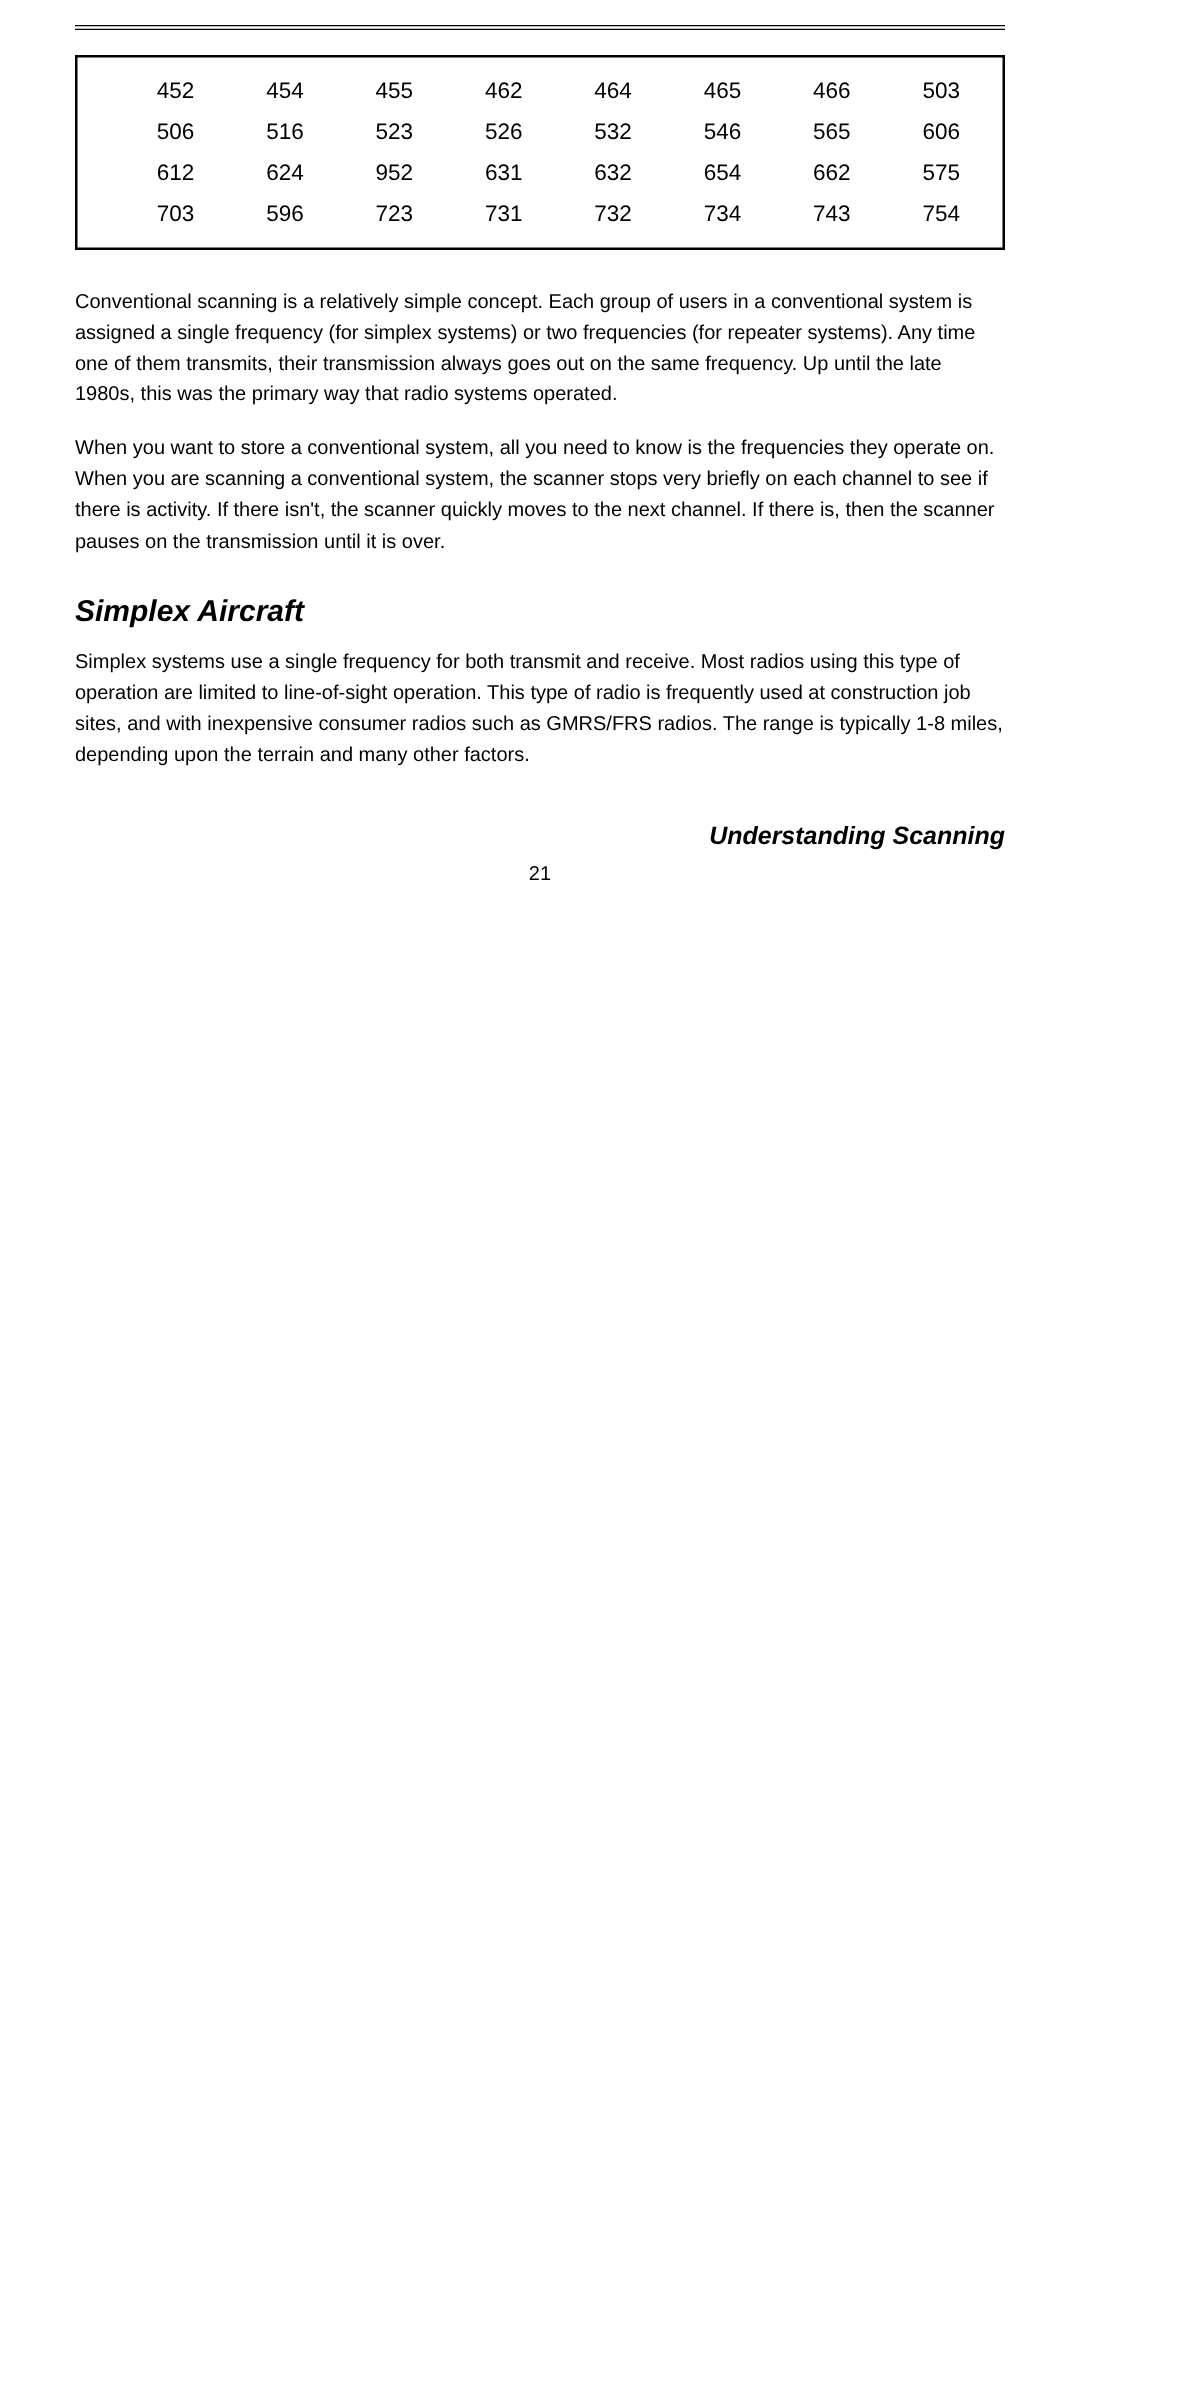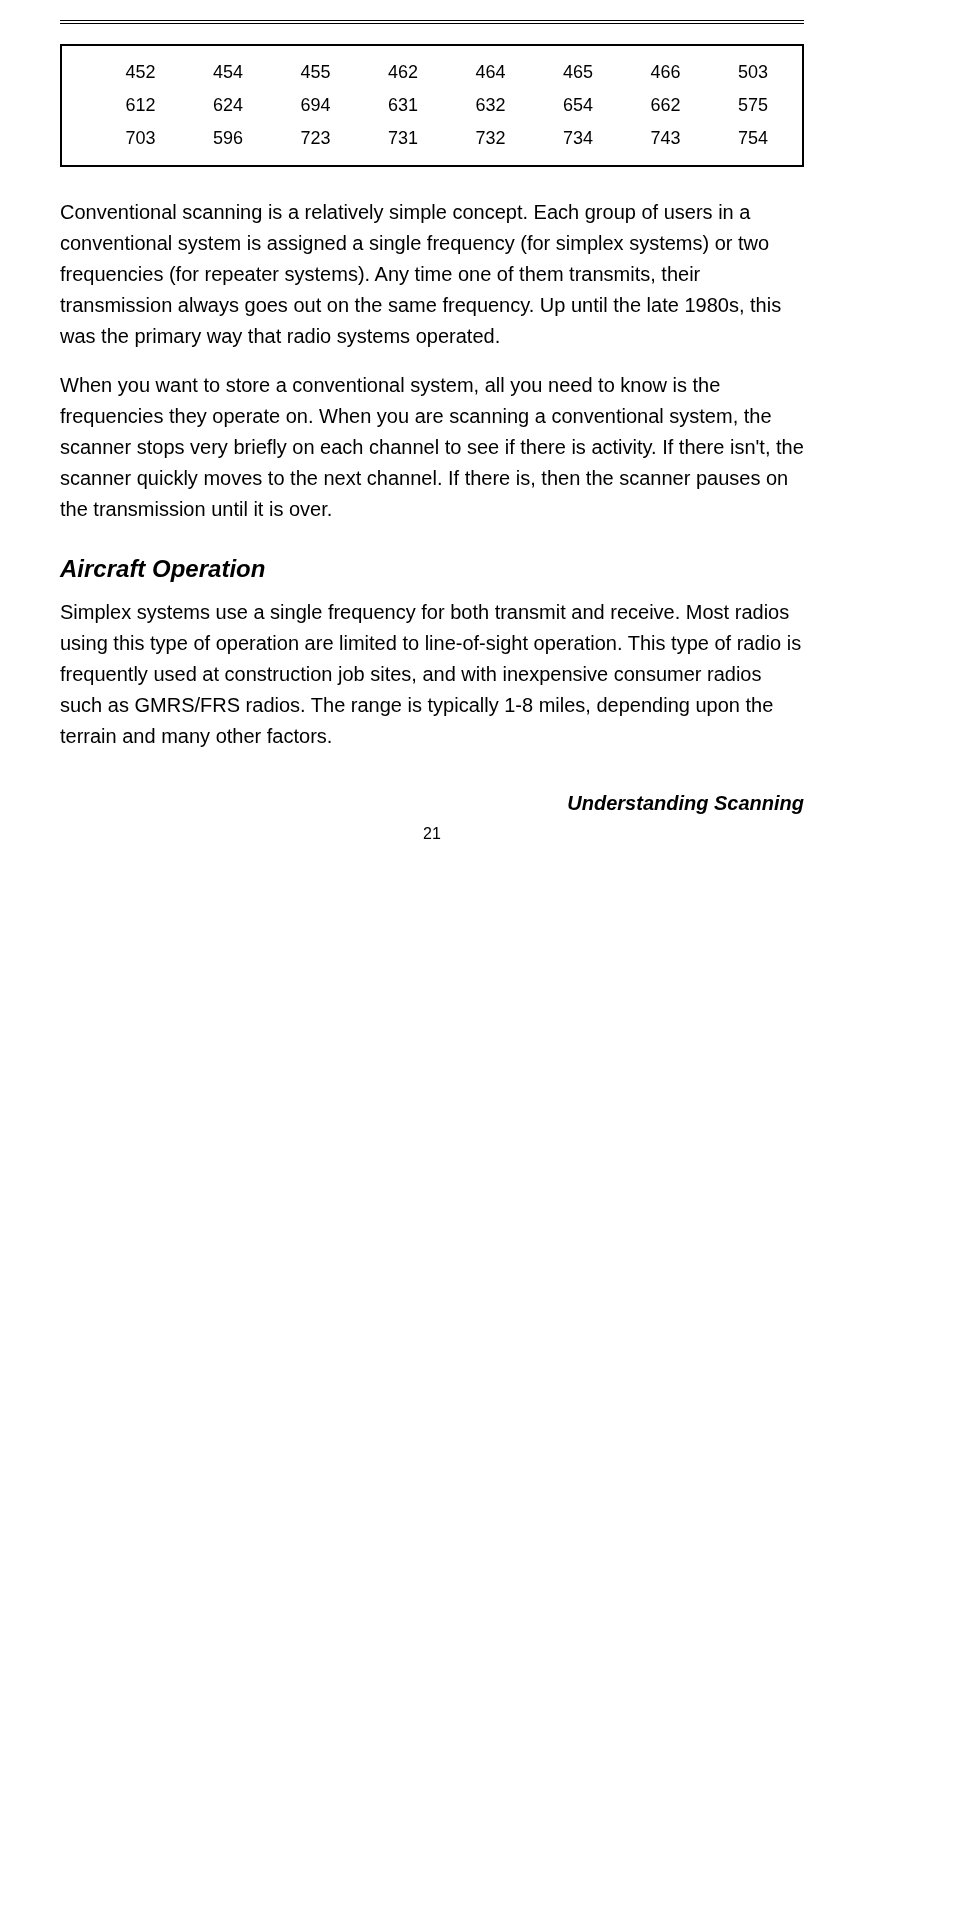--- a/index.html
+++ b/index.html
@@ -58,21 +58,21 @@
 
     .subsection-heading {
       font-size: 24px;
       font-weight: bold;
       font-style: italic;
       margin-bottom: 14px;
       margin-top: 30px;
     }
 
     .body-text {
-      font-size: 20px;
+      font-size: 16px;
       line-height: 1.55;
       margin-bottom: 18px;
     }
 
     .bullet-list {
       margin: 0 0 18px 0;
       padding-left: 30px;
       list-style: none;
     }
 
@@ -124,23 +124,33 @@
             <td>452</td>
             <td>454</td>
             <td>455</td>
             <td>462</td>
             <td>464</td>
             <td>465</td>
             <td>466</td>
             <td>503</td>
           </tr>
           <tr>
+            <td>506</td>
+            <td>516</td>
+            <td>523</td>
+            <td>526</td>
+            <td>532</td>
+            <td>546</td>
+            <td>565</td>
+            <td>606</td>
+          </tr>
+          <tr>
             <td>612</td>
             <td>624</td>
-            <td>694</td>
+            <td>952</td>
             <td>631</td>
             <td>632</td>
             <td>654</td>
             <td>662</td>
             <td>575</td>
           </tr>
           <tr>
             <td>703</td>
             <td>596</td>
             <td>723</td>
@@ -154,21 +164,21 @@
     </table>
   </div>
 
 
   <p class="body-text">Conventional scanning is a relatively simple concept. Each group of users in a conventional system is assigned a single frequency (for simplex systems) or two frequencies (for repeater systems). Any time one of them transmits, their transmission always goes out on the same frequency. Up until the late 1980s, this was the primary way that radio systems operated.</p>
 
 
 
   <p class="body-text">When you want to store a conventional system, all you need to know is the frequencies they operate on. When you are scanning a conventional system, the scanner stops very briefly on each channel to see if there is activity. If there isn't, the scanner quickly moves to the next channel. If there is, then the scanner pauses on the transmission until it is over.</p>
 
-  <h3 class="subsection-heading">Aircraft Operation</h3>
+  <h3 class="subsection-heading">Simplex Aircraft</h3>
 
   <p class="body-text">Simplex systems use a single frequency for both transmit and receive. Most radios using this type of operation are limited to line-of-sight operation. This type of radio is frequently used at construction job sites, and with inexpensive consumer radios such as GMRS/FRS radios. The range is typically 1-8 miles, depending upon the terrain and many other factors.</p>
 
   <div class="footer-area">
     <div></div>
     <div class="footer-right">Understanding Scanning</div>
   </div>
 
   <div class="footer-page-number">21</div>
 

